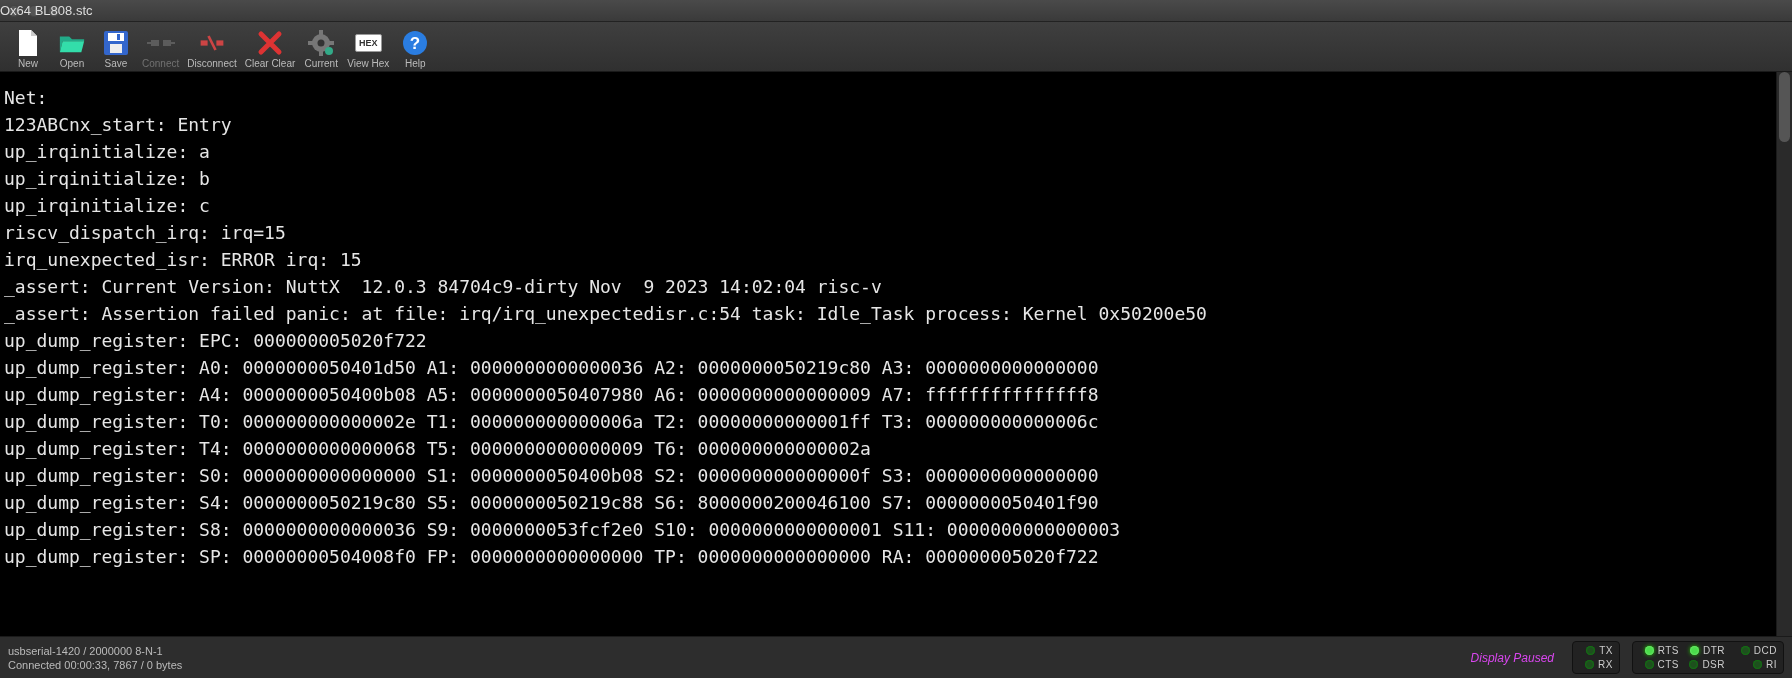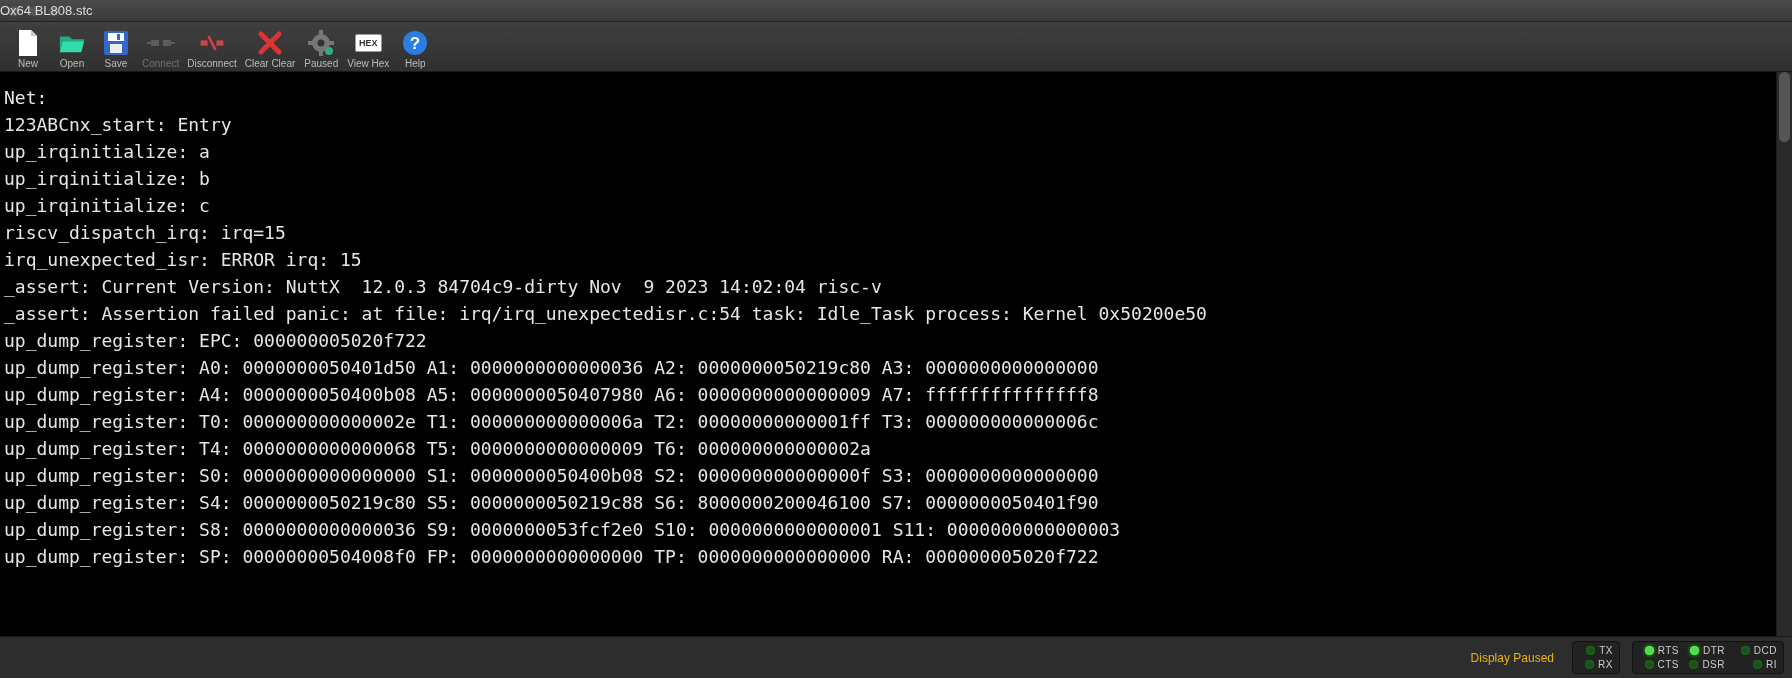--- a/index.html
+++ b/index.html
@@ -73,21 +73,21 @@
     border-top: 1px solid #1a1a1a;
     display: flex;
     align-items: center;
     font-size: 11px;
     color: #bbb;
     padding: 4px 8px;
     gap: 12px;
   }
   .status-left { display: flex; flex-direction: column; line-height: 14px; }
   .status-spacer { flex: 1; }
-  .display-paused { color: #eab308; font-size: 12px; margin-right: 6px; }
+  .display-paused { color: #d946ef; font-size: 12px; margin-right: 6px; font-style: italic; }
   .led-group {
     display: flex; flex-direction: column; gap: 3px;
     background: #222; border: 1px solid #111; border-radius: 4px;
     padding: 3px 6px;
   }
   .led-row { display: flex; gap: 6px; align-items: flex-start; }
   .led-item { display: flex; align-items: center; gap: 4px; min-width: 40px; justify-content: flex-end; }
   .led-item.wide { min-width: 46px; }
   .led-item.narrow { min-width: 34px; }
   .led { width: 9px; height: 9px; border-radius: 50%; background: #1e4f1e; box-shadow: inset 0 0 2px #0a0; }
@@ -182,21 +182,21 @@
         <circle cx="13" cy="13" r="3.5" fill="#333"></circle>
         <g fill="#777">
           <rect x="11" y="0" width="4" height="5"></rect>
             <rect x="11" y="21" width="4" height="5"></rect>
           <rect x="0" y="11" width="5" height="4"></rect>
             <rect x="21" y="11" width="5" height="4"></rect>
         </g>
         <circle cx="21" cy="21" r="4" fill="#3a8"></circle>
       </svg>
     </div>
-    <span class="tb-label">Paused</span>
+    <span class="tb-label">Current</span>
   </div>
 
   <div class="tb-btn">
     <div class="tb-icon">
       <div style="background:#fff;color:#333;font-size:9px;font-weight:bold;padding:3px 3px;border-radius:2px;border:1px solid #999;">HEX</div>
     </div>
     <span class="tb-label">View Hex</span>
   </div>
 
   <div class="tb-btn">
@@ -229,20 +229,24 @@
 up_dump_register: S0: 0000000000000000 S1: 0000000050400b08 S2: 000000000000000f S3: 0000000000000000
 up_dump_register: S4: 0000000050219c80 S5: 0000000050219c88 S6: 8000000200046100 S7: 0000000050401f90
 up_dump_register: S8: 0000000000000036 S9: 0000000053fcf2e0 S10: 0000000000000001 S11: 0000000000000003
 up_dump_register: SP: 00000000504008f0 FP: 0000000000000000 TP: 0000000000000000 RA: 000000005020f722</div>
   <div class="scrollbar">
     <div class="scroll-thumb"></div>
   </div>
 </div>
 
 <div class="statusbar">
+  <div class="status-left">
+    <span>usbserial-1420 / 2000000 8-N-1</span>
+    <span>Connected 00:00:33, 7867 / 0 bytes</span>
+  </div>
   <div class="status-spacer"></div>
   <span class="display-paused">Display Paused</span>
 
   <div class="led-group">
     <div class="led-row">
       <div class="led-item narrow">
         <span class="led"></span>
         <span class="led-label">TX</span>
       </div>
     </div>

